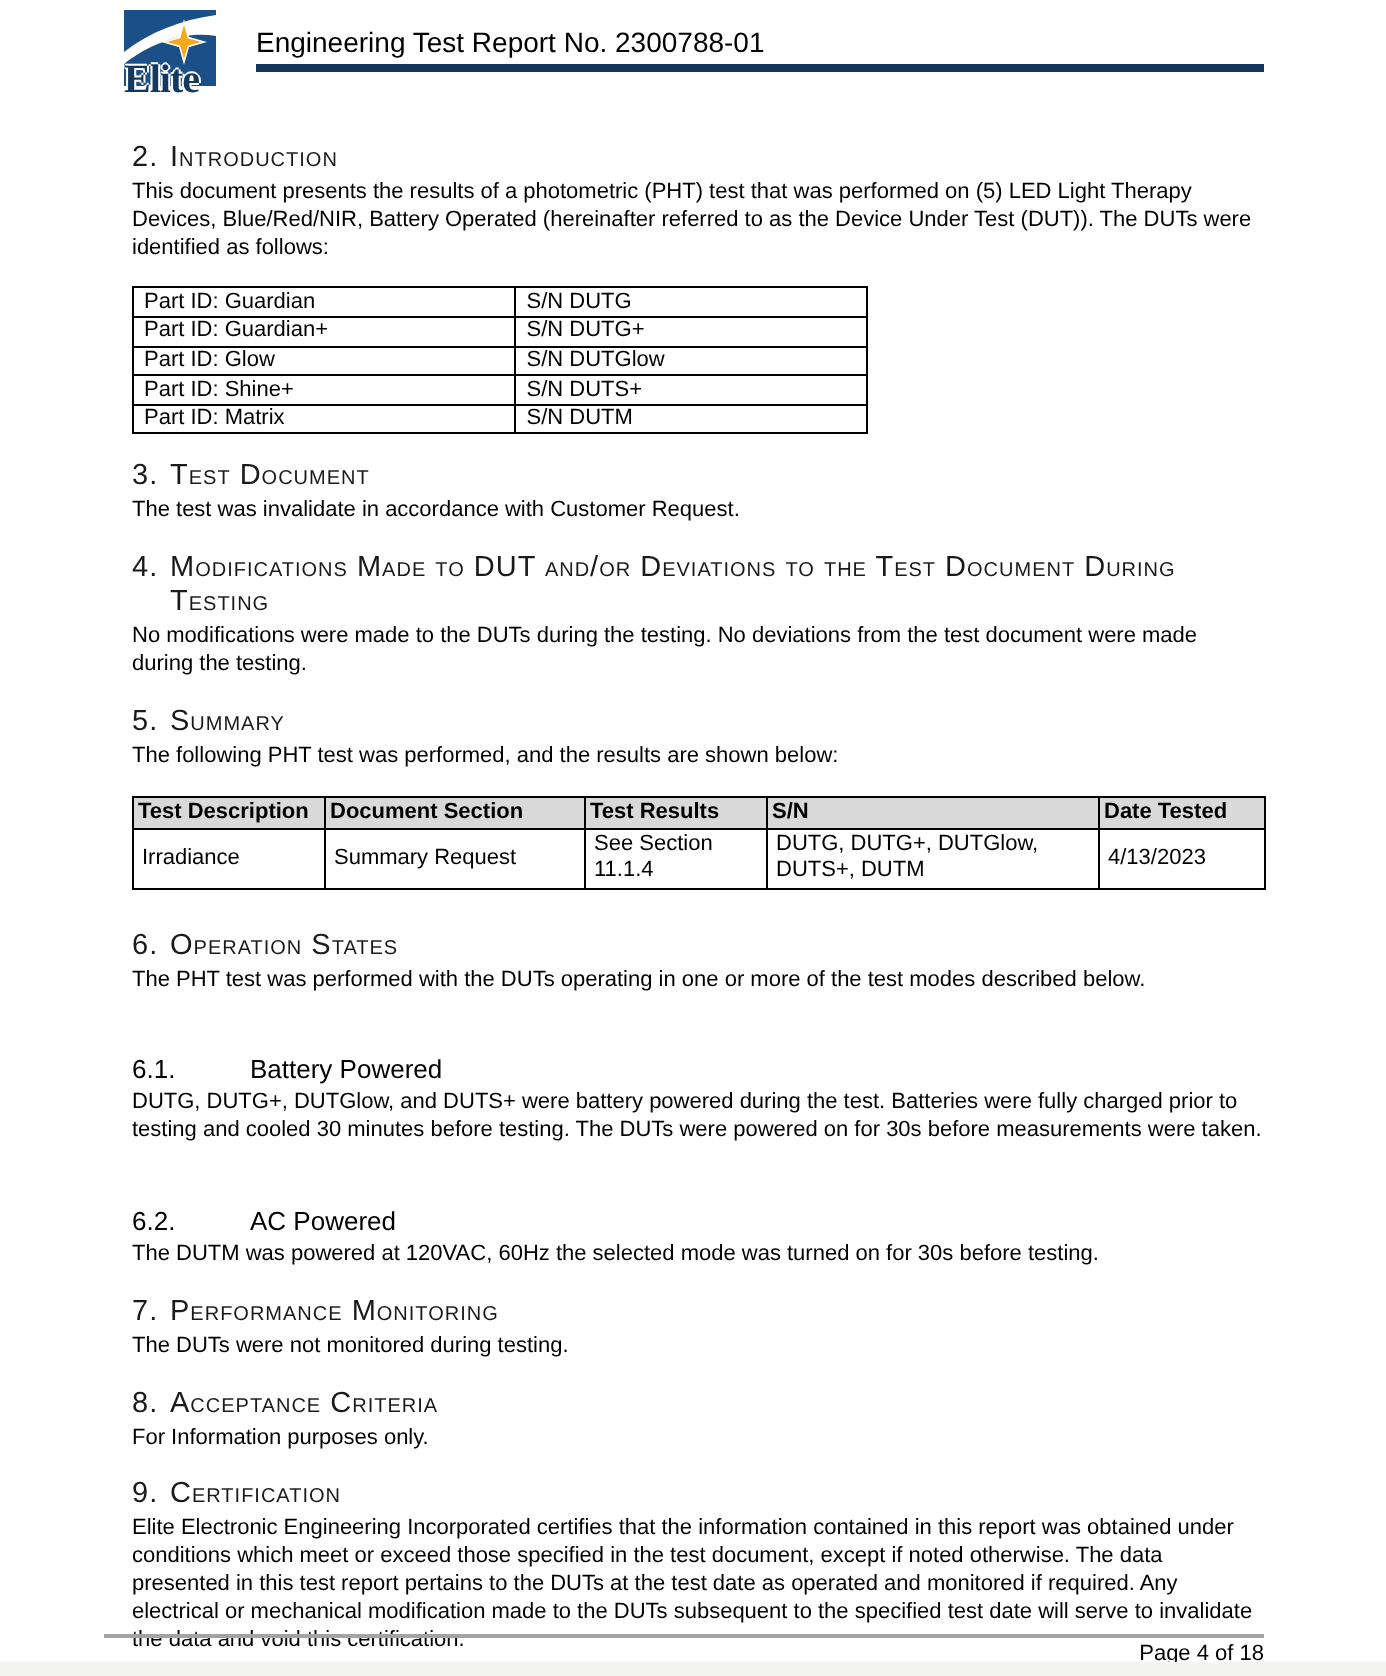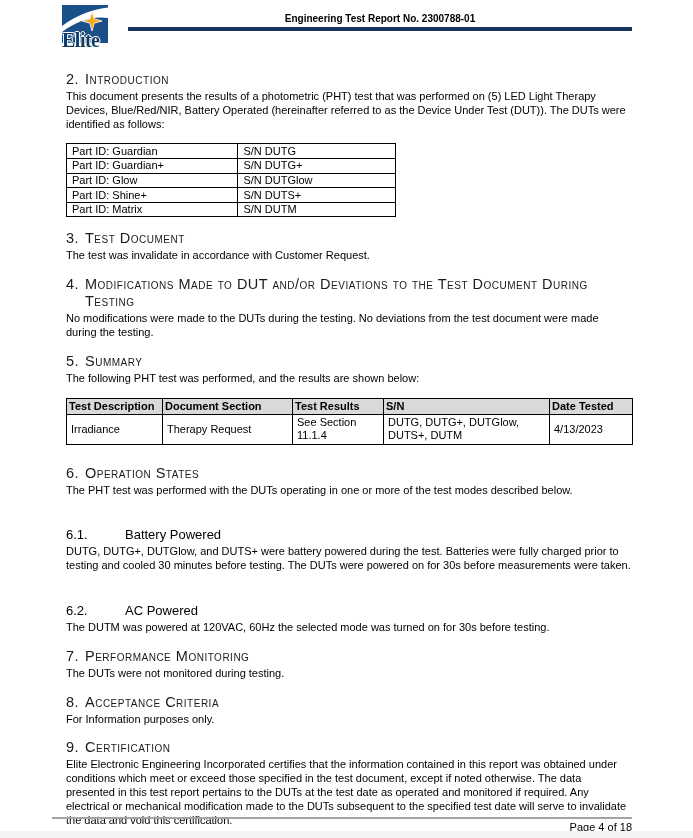--- a/index.html
+++ b/index.html
@@ -13,39 +13,39 @@
   .logo { position:relative; width:46px; height:44px; flex:0 0 auto; }
   .logo svg { display:block; }
   .logo-text {
     position:absolute; left:0; bottom:0;
     font-family:"Liberation Serif", serif; font-weight:700; font-size:20px; line-height:18px;
     color:var(--logo_text_color,#14395F);
     text-shadow:-1px 0 #fff, 1px 0 #fff, 0 -1px #fff, 0 1px #fff;
     letter-spacing:-0.5px;
   }
   .header-right { flex:1; margin-left:20px; margin-top:8px; display:flex; flex-direction:column; }
-  .report-title { text-align:center; font-size:10px; font-weight:700; padding-bottom:3px; padding-right:0; }
+  .report-title { text-align:left; font-size:14px; font-weight:400; padding-bottom:3px; padding-right:0; }
   .header-bar { height:4px; background:var(--header_bar,#17365D); }
   
   .content { padding:0 61px 0 66px; }
   .sec {
     display:flex; margin:13px 0 2px; font-size:14.5px; line-height:17px;
     font-variant:small-caps; letter-spacing:0.5px; font-weight:400; color:#1a1a1a;
   }
   .sec.first { margin-top:24px; }
   .sec.gap-lg { margin-top:20px; }
   .sec .num { width:19px; flex:0 0 auto; font-variant:normal; }
   .sec .txt { max-width:505px; }
   .subsec { display:flex; margin:30px 0 2px; font-size:13px; line-height:16px; font-weight:400; }
   .subsec .num { width:59px; flex:0 0 auto; }
   .body-p { margin:2px 0 0; font-size:11px; line-height:13.8px; }
   
   table { border-collapse:collapse; font-size:11px; }
   td, th { border:1px solid #000; }
-  .dut-table { margin:12px 0 0; width:330px; }
+  .dut-table { margin:12px 0 0; width:368px; }
   .dut-table td { padding:0.5px 5px; line-height:12.6px; }
   .dut-table td.c1 { width:172px; }
   .dut-table td.c2 { width:158px; }
   .summary-table { margin:12px 0 0; width:566px; table-layout:fixed; text-align:left; }
   .summary-table th {
     background:var(--table_header_bg,#D9D9D9); font-weight:700; height:16px; line-height:14px; padding:0 2px;
   }
   .summary-table td { height:30px; line-height:13px; padding:0 4px; }
   .summary-table .w1{width:96px}.summary-table .w2{width:130px}.summary-table .w3{width:91px}
   .summary-table .w4{width:166px}.summary-table .w5{width:83px}
@@ -129,21 +129,21 @@
         <th class="w1">Test Description</th>
         <th class="w2">Document Section</th>
         <th class="w3">Test Results</th>
         <th class="w4">S/N</th>
         <th class="w5">Date Tested</th>
       </tr>
     </thead>
     <tbody>
       <tr>
         <td>Irradiance</td>
-        <td>Therapy Request</td>
+        <td>Summary Request</td>
         <td>See Section 11.1.4</td>
         <td>DUTG, DUTG+, DUTGlow, DUTS+, DUTM</td>
         <td>4/13/2023</td>
       </tr>
     </tbody>
   </table>
 
   <h2 class="sec gap-lg">
     <span class="num">6.</span>
     <span class="txt">Operation States</span>

